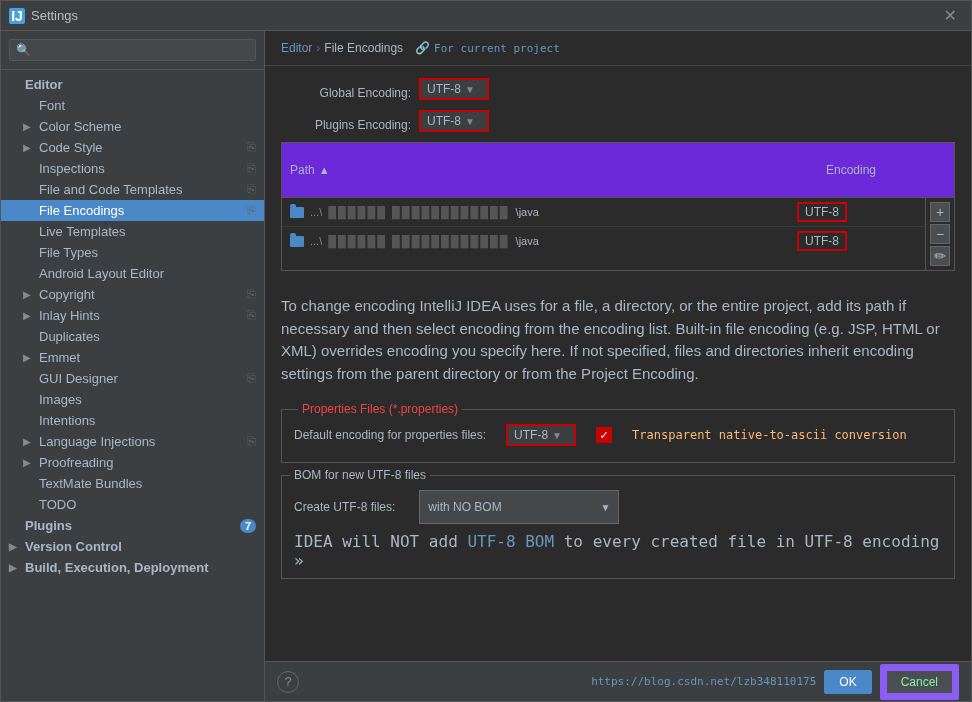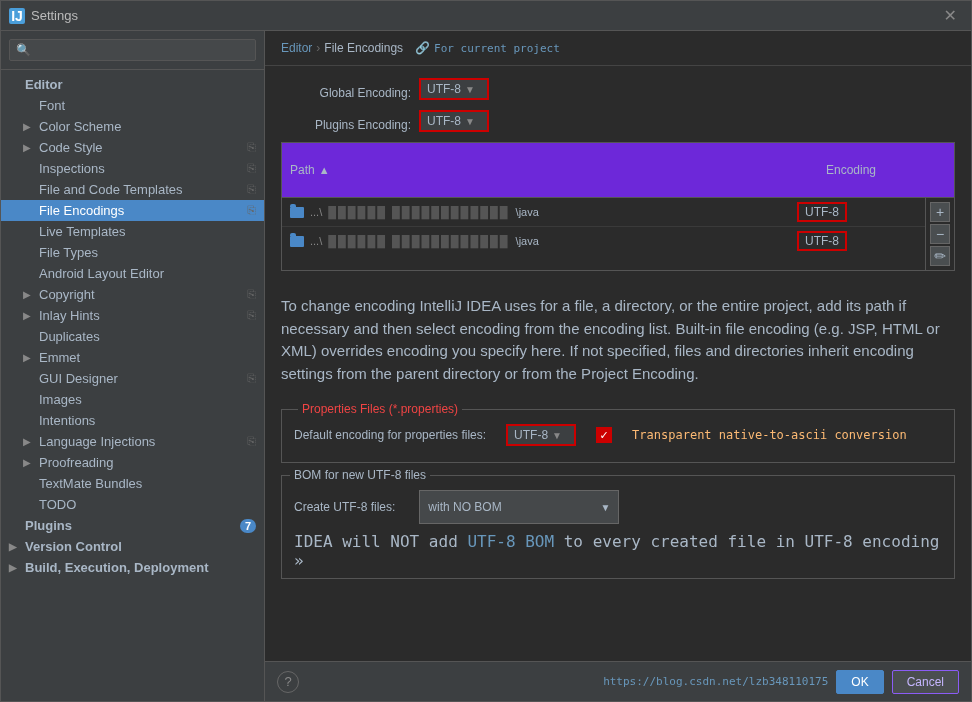--- a/index.html
+++ b/index.html
@@ -450,22 +450,22 @@
     }
 
     .btn-primary {
       background: #4a88c7;
       border: 1px solid #4a88c7;
       color: #fff;
     }
 
     .btn-secondary {
       background: #4a4e50;
-      border: 1px solid #8b5cf6;
-      color: #c4b5fd;
+      border: 7px solid #8b5cf6;
+      color: #86efac;
     }
 
     .url-watermark {
       font-size: 11px;
       color: #6897bb;
       font-family: monospace;
     }
 
     .sort-arrow { color: #a9b7c6; font-size: 11px; }
   </style>

